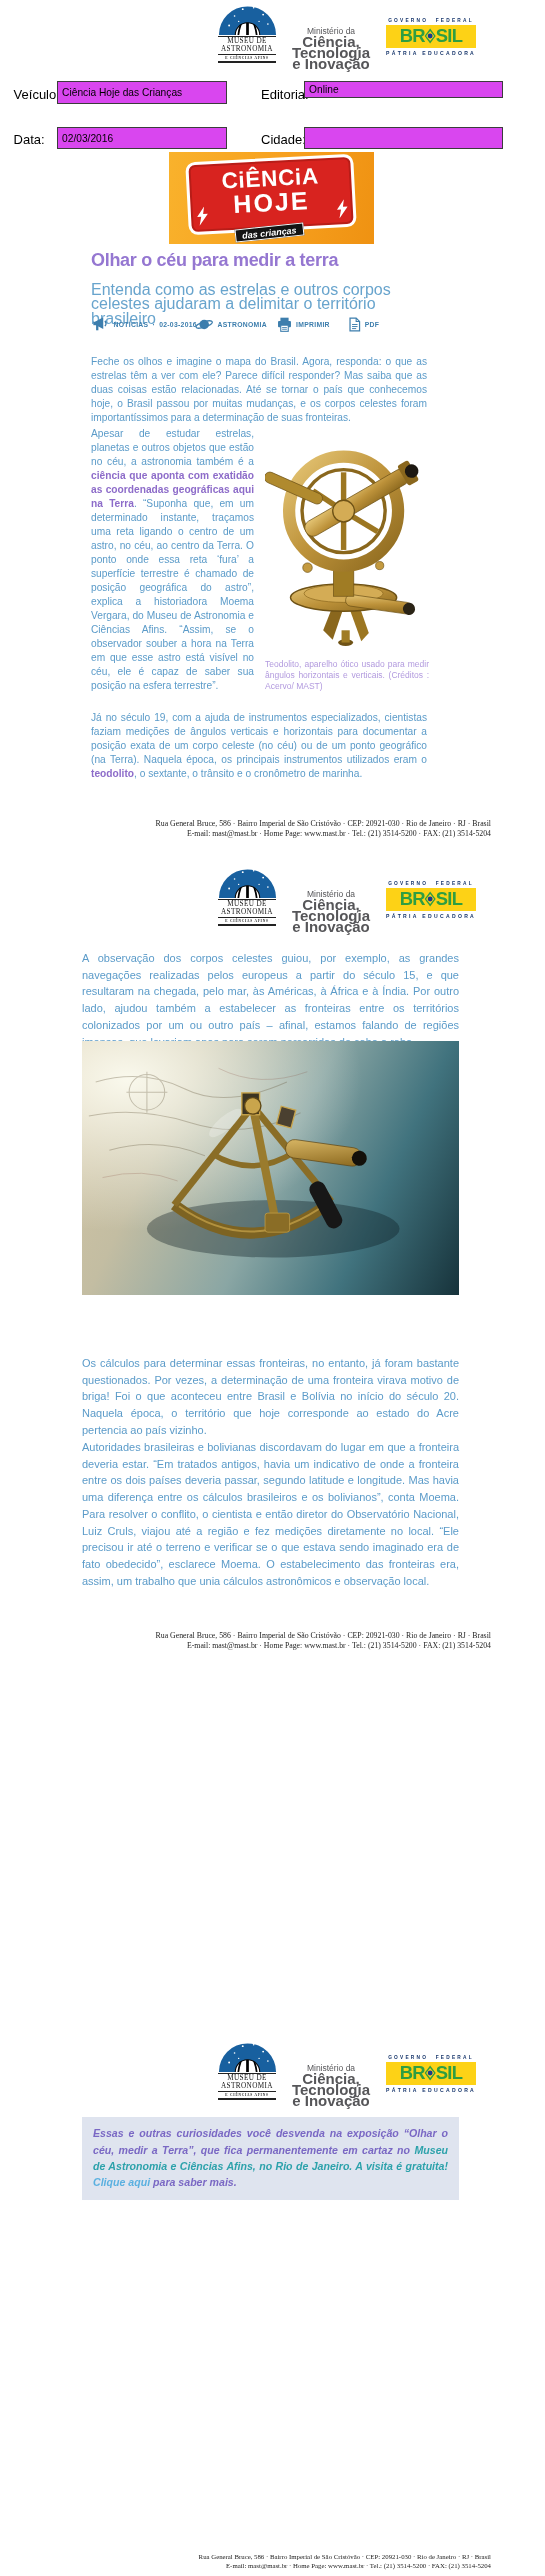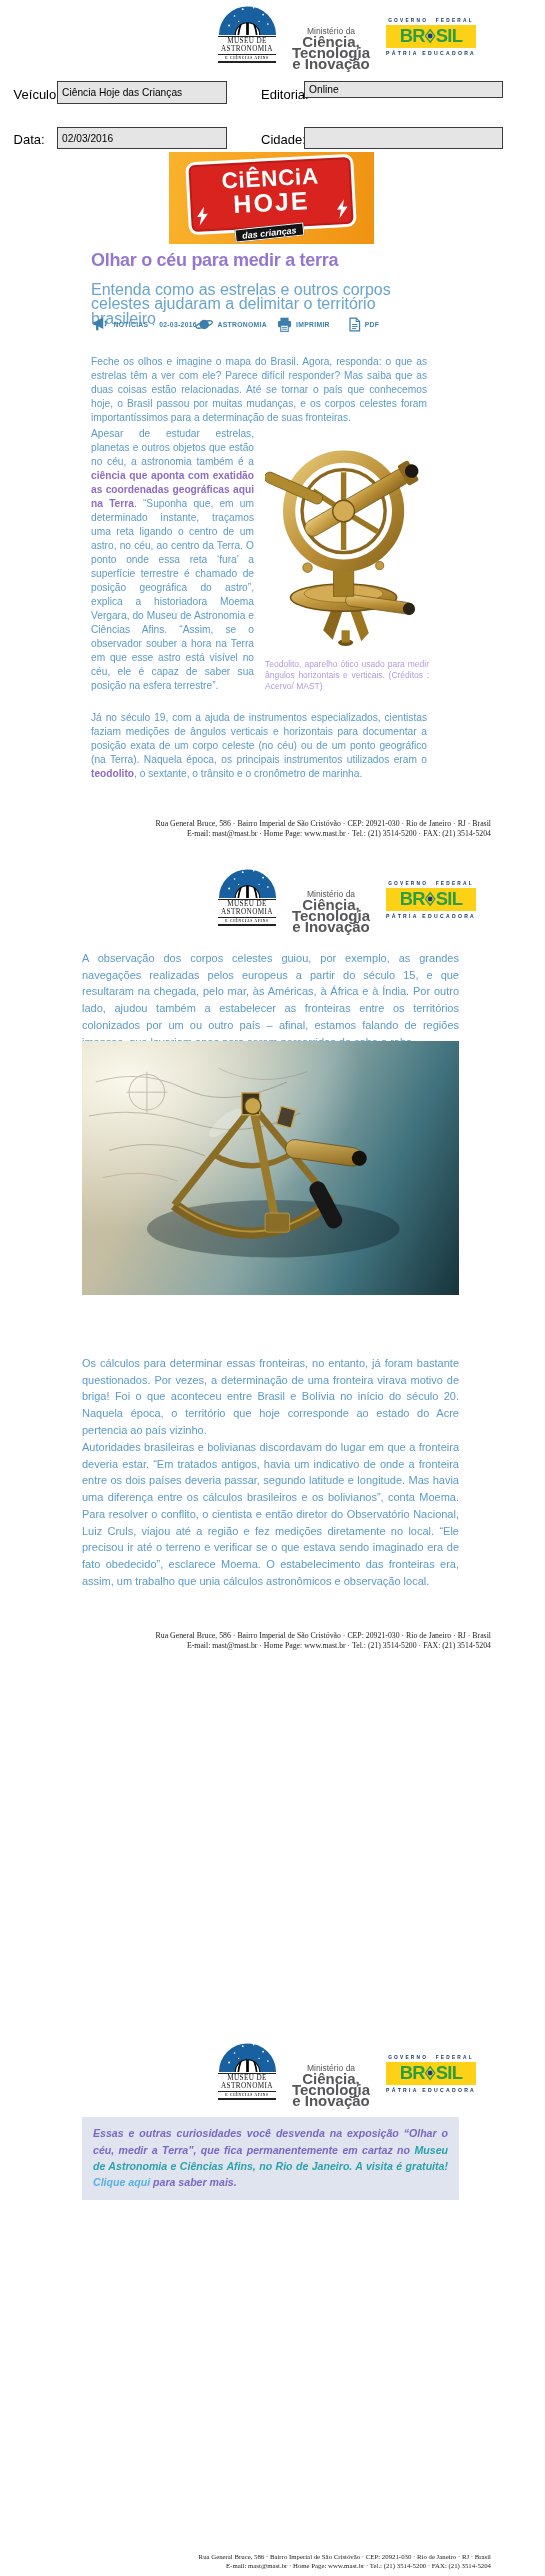--- a/index.html
+++ b/index.html
@@ -25,21 +25,21 @@
                  word-spacing:4.1px; white-space:nowrap; }
   .brasil .ybox { margin-top:1.4px; height:23px; background:#fdd216; display:flex;
                   align-items:center; justify-content:center; }
   .brasil .bword { font-weight:900; font-size:18.4px; color:#2f9e41; letter-spacing:-0.7px;
                    line-height:18.4px; }
   .brasil .patria { margin-top:2px; font-size:5.1px; font-weight:bold; color:#16356b;
                     letter-spacing:2.3px; white-space:nowrap; }
 
   
   .flabel { position:absolute; font-size:13px; color:#000; }
-  .fbox { position:absolute; box-sizing:border-box; border:1.4px solid #3c3c3c; background:#e5e5e5;
+  .fbox { position:absolute; box-sizing:border-box; border:1.4px solid #3c3c3c; background:#d946ef;
           font-family:"Liberation Sans", sans-serif; font-size:10.2px; color:#000;
           padding:0 4.1px; outline:none; }
 
   
   .chc { position:absolute; left:169px; top:152px; width:205px; height:92px;
          background:linear-gradient(100deg,#f9b22c 0%,#f7a01e 55%,#ef9212 100%); overflow:hidden; }
   .chc-red { position:absolute; left:18px; top:5.5px; width:162px; height:67px; background:#d8231f;
              border:3.4px solid #fff; border-radius:9.6px; transform:rotate(-3deg);
              box-shadow:inset 0 0 0 2px #b71d18; text-align:center; color:#fff; }
   .chc-w1 { font-weight:900; font-size:22.5px; line-height:23px; letter-spacing:0.7px; margin-top:5.5px; }

